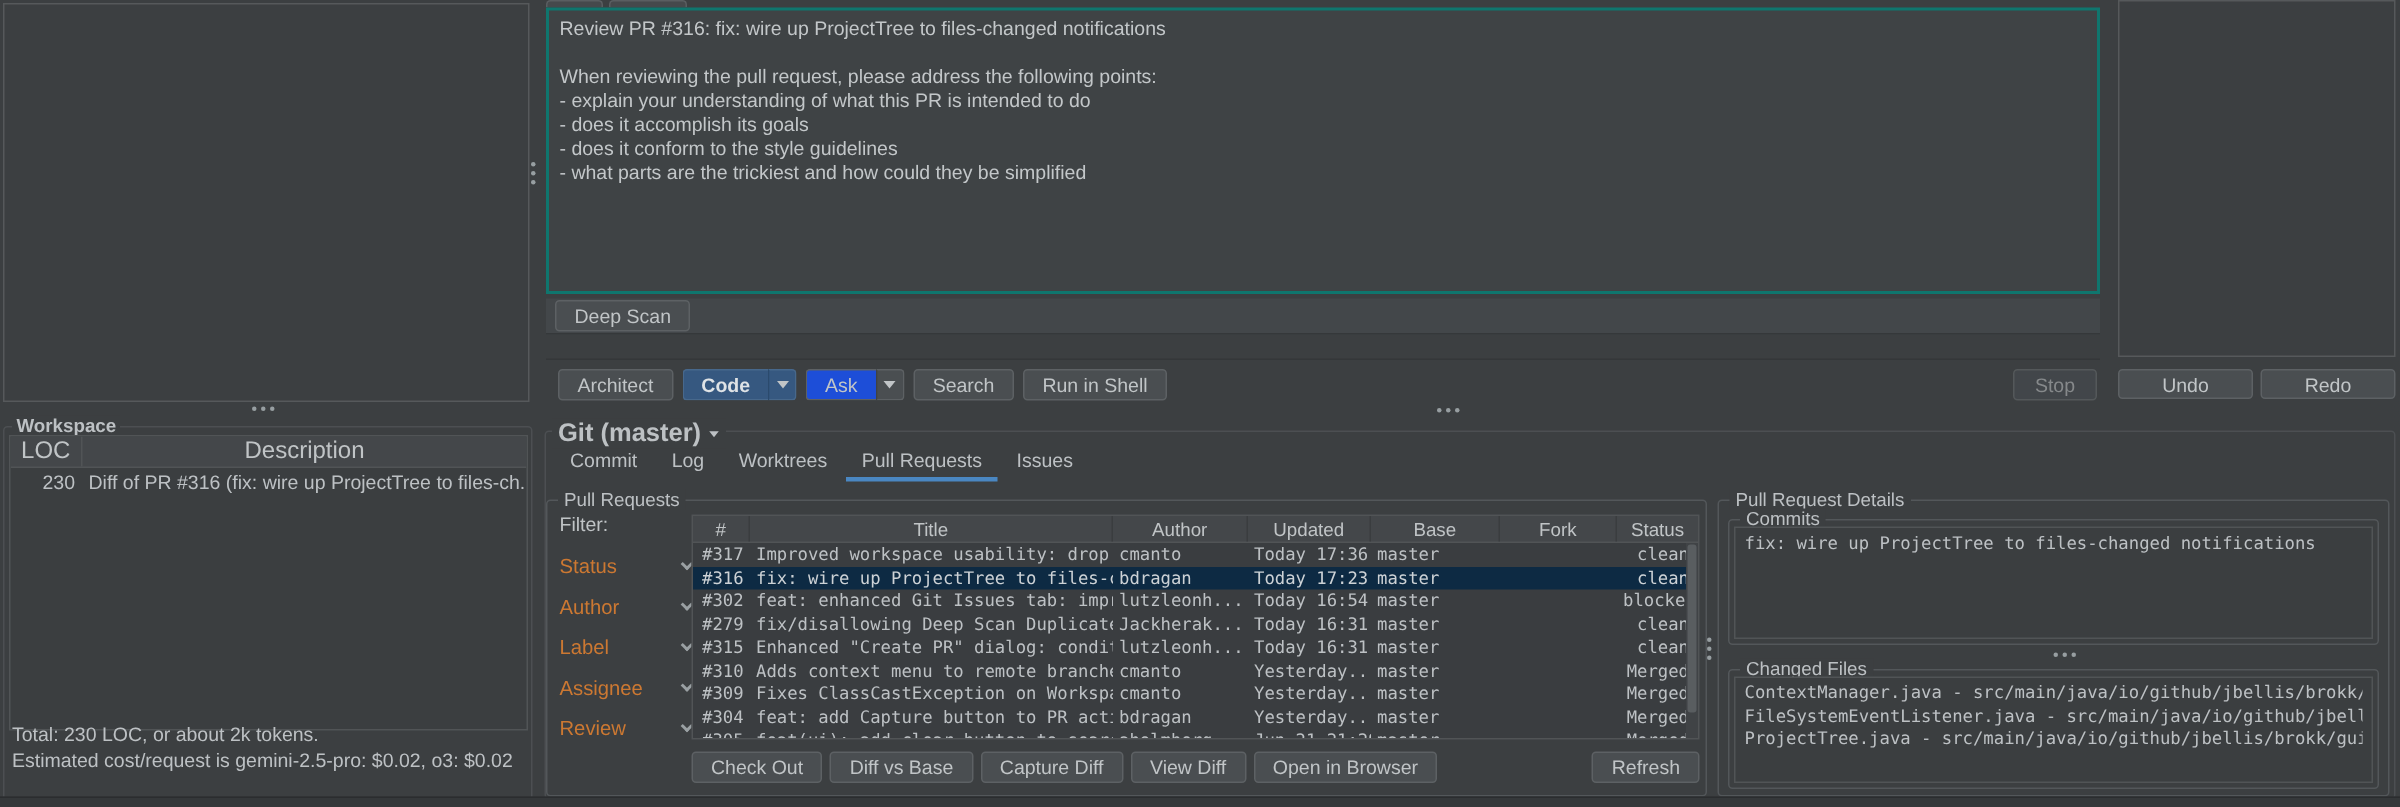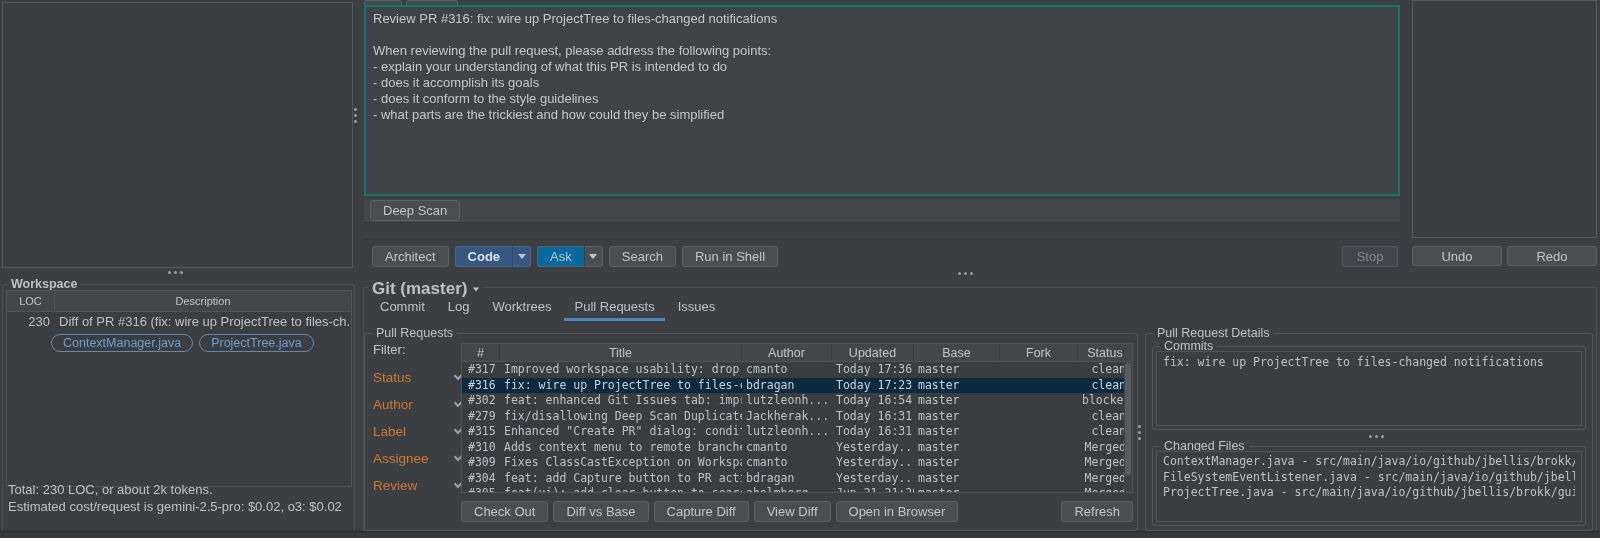--- a/index.html
+++ b/index.html
@@ -17,21 +17,21 @@
   .btn {
     display:inline-flex; align-items:center; justify-content:center;
     background:#4a4e51; border:1px solid #5d6164; border-radius:3px;
     color:#c1c5c7; font-size:13px; font-family:"Liberation Sans",sans-serif;
     padding:0 12px; height:21px; white-space:nowrap; cursor:default;
   }
   .btn.dim { color:#86898b; background:#42464a; border-color:#54585a; }
   .split { display:inline-flex; height:21px; }
   .split .main {
     display:flex; align-items:center; padding:0 12px;
-    background:#0369a1; border:1px solid #5d6164; border-right:none;
+    background:#1d4ed8; border:1px solid #5d6164; border-right:none;
     border-radius:3px 0 0 3px; color:#c1c5c7;
   }
   .split .arrow {
     width:19px; display:flex; align-items:center; justify-content:center;
     background:#4a4e51; border:1px solid #5d6164; border-left:1px solid #3f4245;
     border-radius:0 3px 3px 0;
   }
   .split.primary .main, .split.primary .arrow { background:#365880; border-color:#47688c; color:#dfe3e6; font-weight:bold; }
   .split.primary .arrow { border-left:1px solid #2b4a6d; }
   .tri-down { width:0; height:0; border-left:4px solid transparent; border-right:4px solid transparent; border-top:5px solid #c1c5c7; }
@@ -77,21 +77,21 @@
 
   #h-grip-left { left:168px; top:271px; }
   #h-grip-mid  { left:958px; top:272px; }
 
   
   #ws-panel { left:0; top:277px; width:358px; height:261px; }
   #ws-border { position:absolute; left:2px; top:7px; width:353px; height:250px; border:1px solid #4c4f52; border-radius:3px; }
   #ws-title { position:absolute; left:8px; top:0; font-weight:bold; font-size:12.5px; background:#3c3f41; padding:0 3px; }
   #ws-table { position:absolute; left:6px; top:13px; width:346px; height:197px; border:1px solid #515456; background:#3b3e40; overflow:hidden; }
   #ws-head { display:grid; grid-template-columns:48px 1fr; height:21px; background:#44474a; border-bottom:1px solid #515456; }
-  #ws-head .th { display:flex; align-items:center; justify-content:center; font-size:11px; color:#c0c4c6; border-right:1px solid #515456; }
+  #ws-head .th { display:flex; align-items:center; justify-content:center; font-size:16px; color:#c0c4c6; border-right:1px solid #515456; }
   #ws-head .th:last-child { border-right:none; }
   .wsrow { display:grid; grid-template-columns:48px 1fr; height:19px; line-height:19px; font-size:13px; }
   .wsrow .loc { text-align:right; padding-right:5px; }
   .wsrow .desc { padding-left:4px; white-space:nowrap; overflow:hidden; }
   #ws-chips { position:absolute; left:51px; top:57px; display:flex; gap:6px; }
   .chip {
     border:1px solid #5f8ab4; color:#6e9fd1; border-radius:9px;
     padding:1px 11px; font-size:12.5px; white-space:nowrap; background:transparent;
   }
   #ws-summary { position:absolute; left:8px; top:204px; line-height:17px; font-size:13px; color:#bdc1c4; }
@@ -212,24 +212,20 @@
       <div class="th">LOC</div>
       <div class="th">Description</div>
     </div>
     <div id="ws-body">
         <div class="wsrow">
           <div class="loc">230</div>
           <div class="desc">Diff of PR #316 (fix: wire up ProjectTree to files-ch...</div>
         </div>
       </div>
   </div>
-  <div id="ws-chips">
-      <div class="chip">ContextManager.java</div>
-      <div class="chip">ProjectTree.java</div>
-    </div>
   <div id="ws-summary">
     <div>Total: 230 LOC, or about 2k tokens.</div>
     <div>Estimated cost/request is gemini-2.5-pro: $0.02, o3: $0.02</div>
   </div>
 </div>
 
 <div class="abs" id="git-panel">
   <div id="git-border"></div>
   <div id="git-title">
     <span>Git (master)</span>

